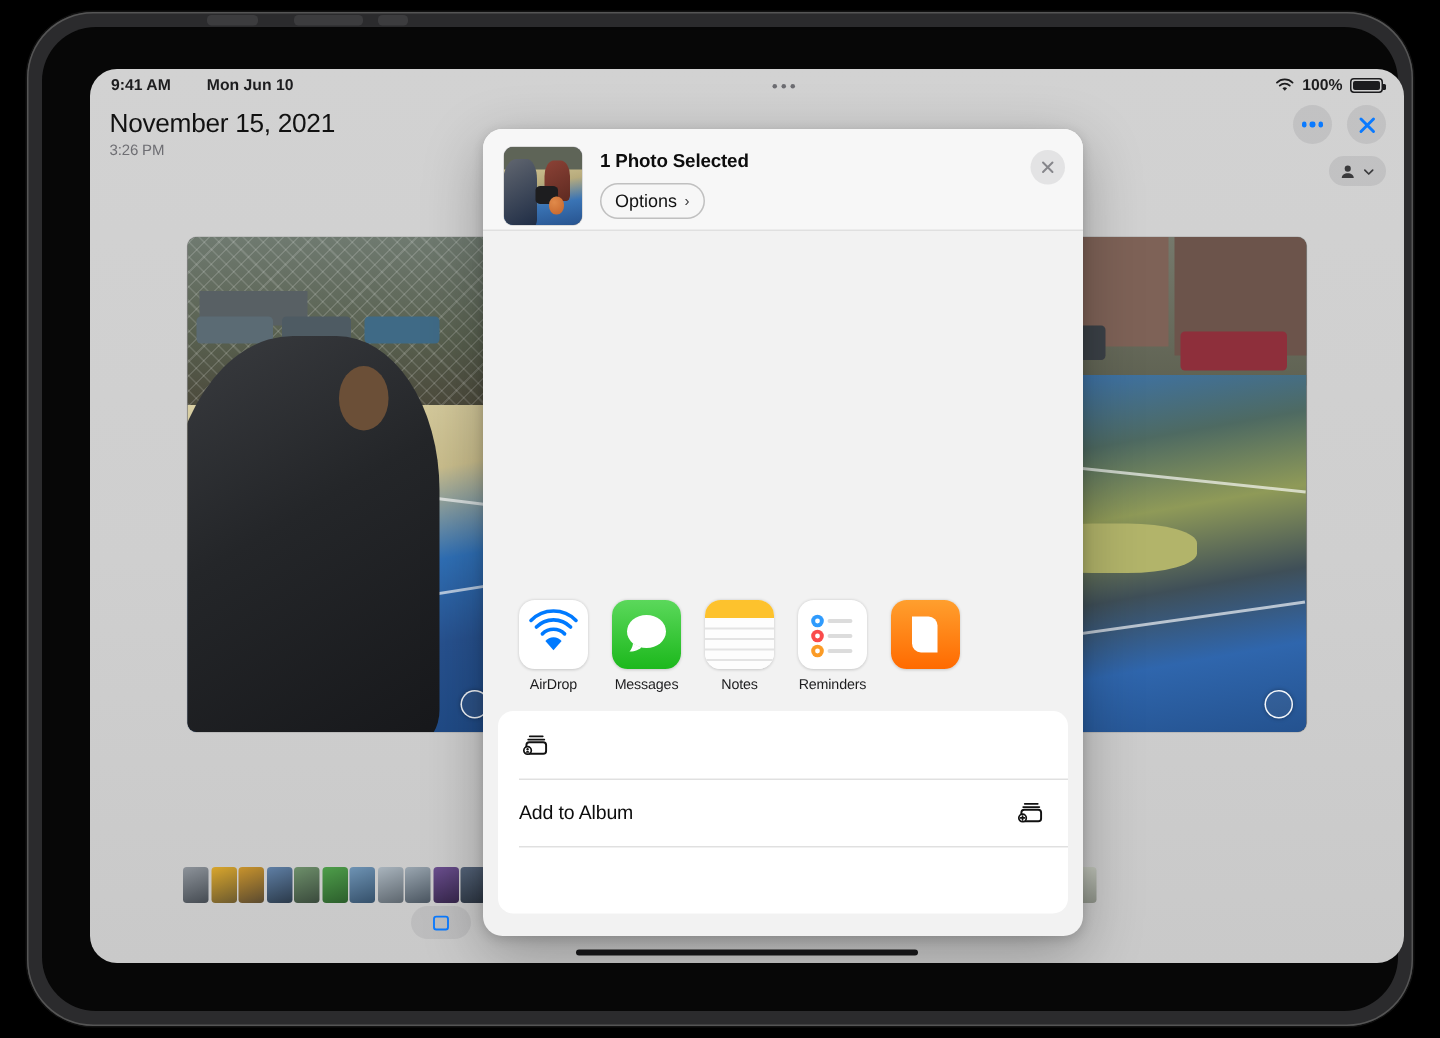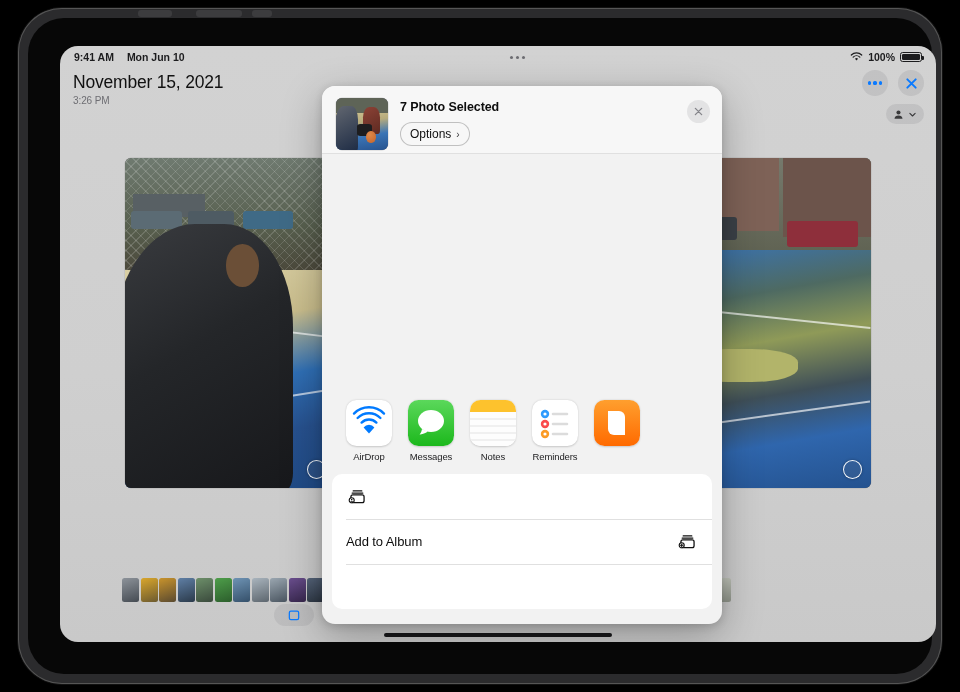--- a/index.html
+++ b/index.html
@@ -43,21 +43,21 @@
     overflow: hidden;
     background: linear-gradient(180deg, #d2d2d2 0%, #cfcfcf 55%, #c9c9c9 100%);
   }
 
   
   .statusbar {
     position: absolute; left: 0; top: 0; width: 100%; height: 22px;
     display: flex; align-items: center; padding: 0 14px;
     font-size: 10.5px; color: #1c1c1e; font-weight: 600;
   }
-  .sb-left { display: flex; gap: 13px; align-items: baseline; }
+  .sb-left { display: flex; gap: 24px; align-items: baseline; }
   .sb-left .day { font-weight: 600; }
   .sb-mid { flex: 1; display: flex; justify-content: center; align-items: center; }
   .multitask-dots { display: flex; gap: 3px; }
   .multitask-dots i { width: 3px; height: 3px; border-radius: 50%; background: #6d6d72; display: block; }
   .sb-right { display: flex; align-items: center; gap: 5px; font-size: 10.5px; }
   .wifi { width: 13px; height: 10px; position: relative; }
   .battery {
     width: 22px; height: 10.5px; border: 1px solid #1c1c1e; border-radius: 2.6px;
     position: relative; padding: 1px;
   }
@@ -434,21 +434,21 @@
             <div class="court">
               <div class="sky" style="height:30%;background:#5e6457;"></div>
               <div class="ground" style="height:72%;background:linear-gradient(170deg,#cfc292 0%,#b7ab7c 30%,#3a74b5 62%,#27538f 100%);"></div>
               <div class="person" style="left:-2%;top:16%;width:44%;height:86%;background:linear-gradient(150deg,#626770,#1e2c45);border-radius:40% 30% 10% 10%;"></div>
               <div class="person" style="left:52%;top:18%;width:32%;height:52%;background:linear-gradient(150deg,#8c4236,#5e2a21);border-radius:38% 38% 14% 14%;"></div>
               <div class="blob" style="left:40%;top:50%;width:30%;height:24%;background:#1d1d1f;border-radius:22%;"></div>
               <div class="blob" style="left:58%;top:64%;width:18%;height:22%;background:radial-gradient(circle at 35% 32%,#e08a4a,#c4632a);"></div>
             </div>
           </div>
           <div class="sheet-head-text">
-            <div class="sheet-title">7 Photo Selected</div>
+            <div class="sheet-title">1 Photo Selected</div>
             <div class="options-btn">
               <span>Options</span>
               <span class="chev">›</span>
             </div>
           </div>
           <div class="sheet-close">
             <svg viewBox="0 0 14 14" width="11" height="11">
               <path d="M3 3l8 8M11 3l-8 8" stroke="#86868b" stroke-width="1.7" stroke-linecap="round"></path>
             </svg>
           </div>

